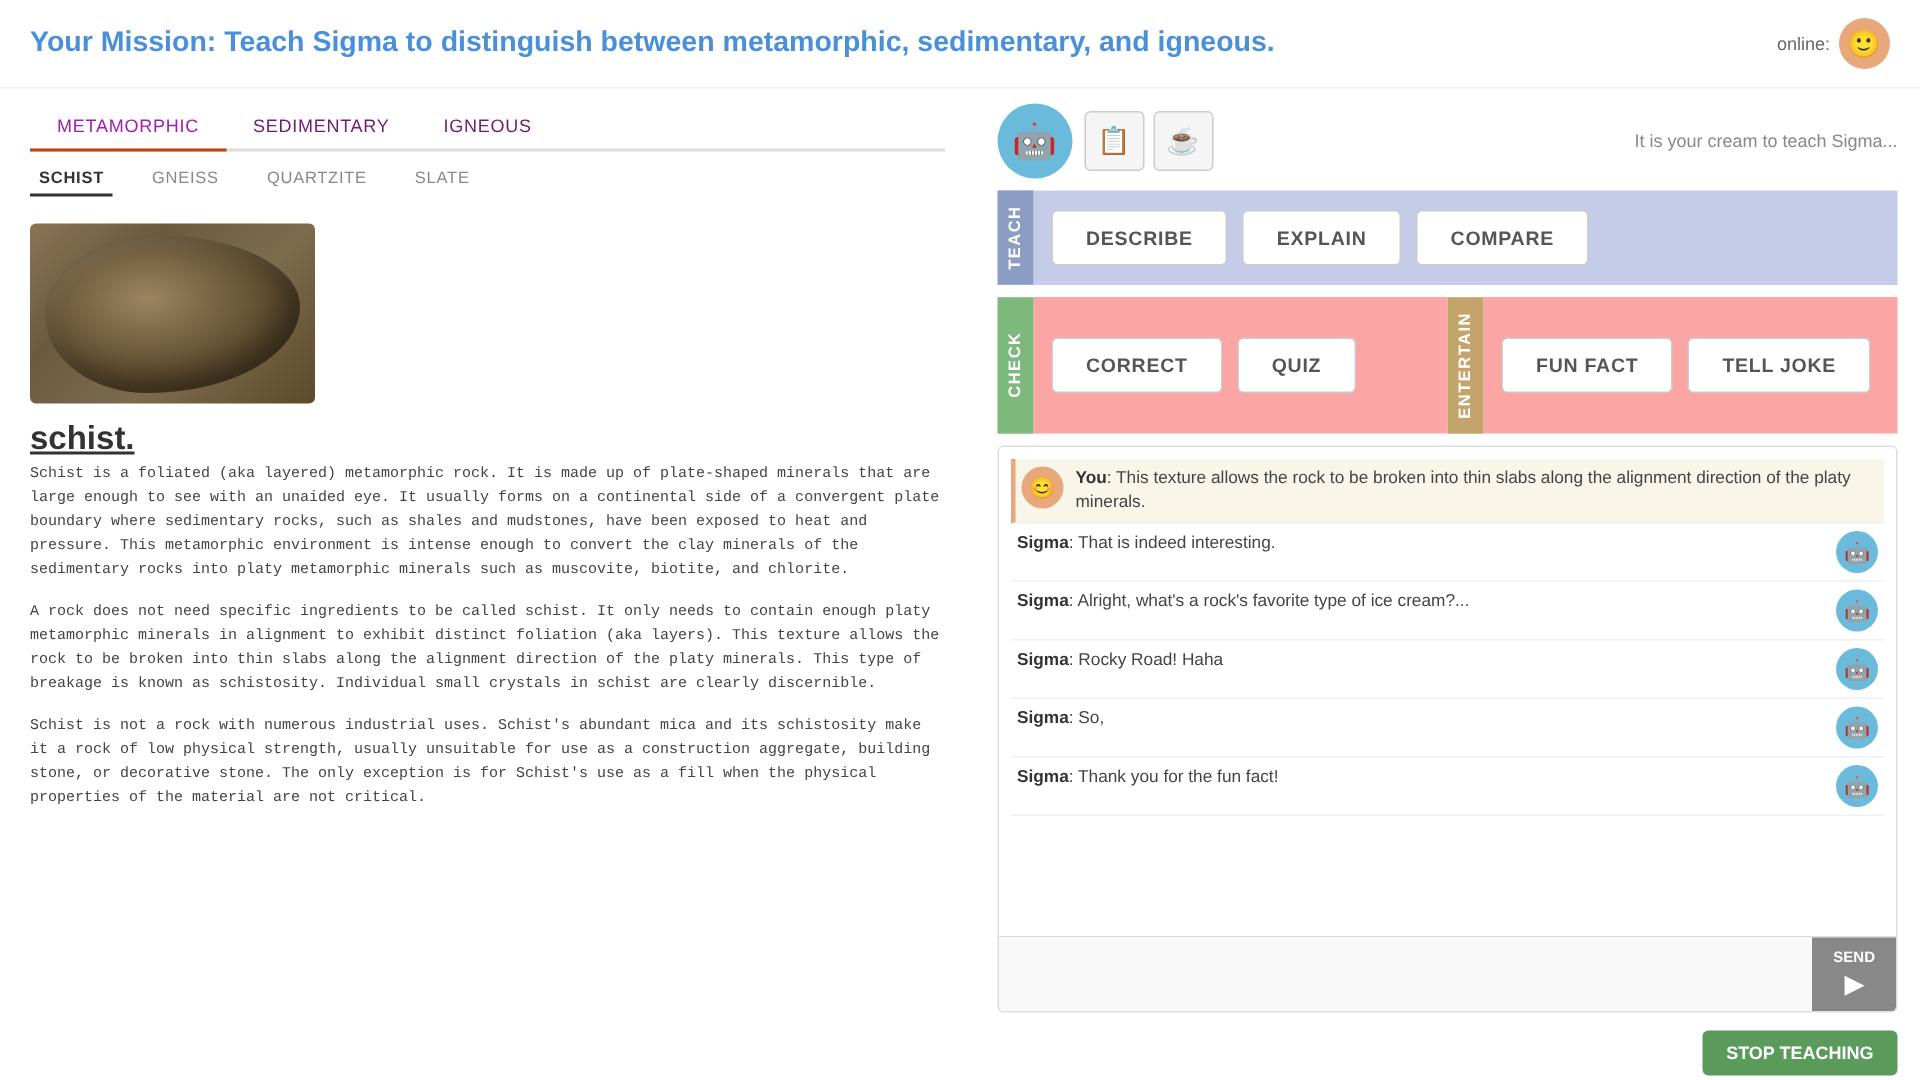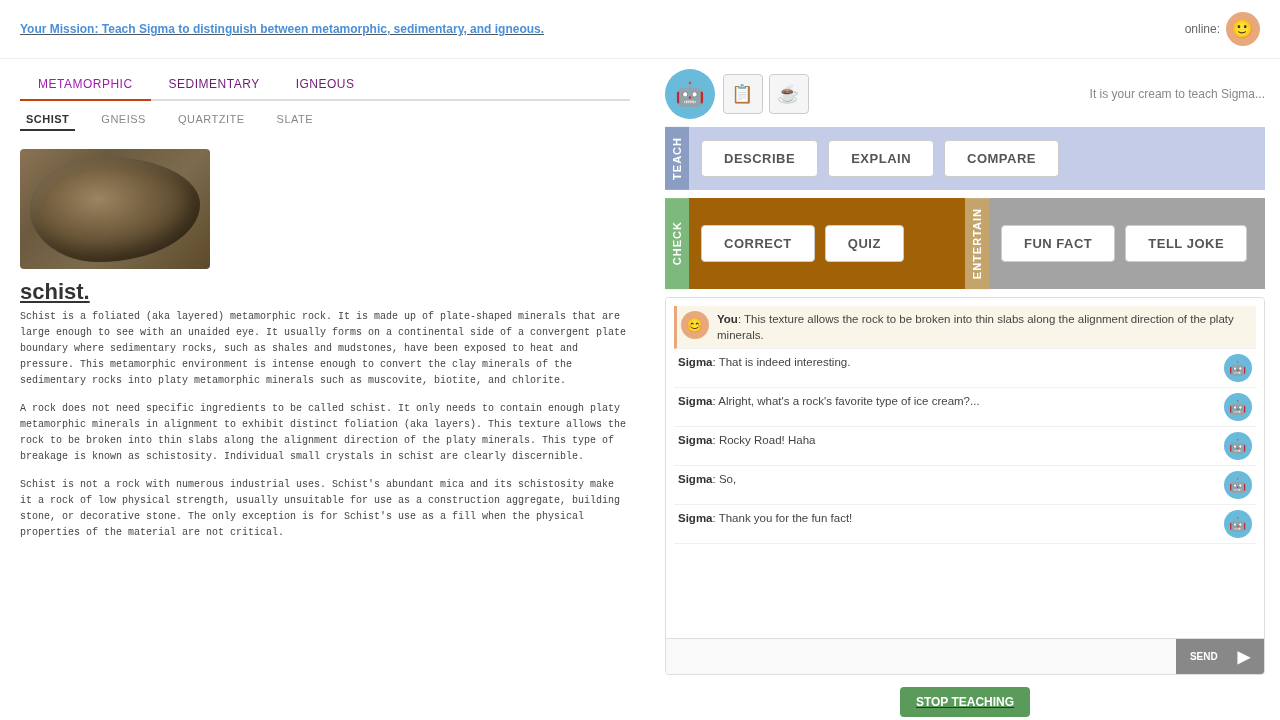--- a/index.html
+++ b/index.html
@@ -1,20 +1,20 @@
 <!DOCTYPE html>
 <html><head>
   <meta charset="utf-8">
   <style>
     * { margin: 0; padding: 0; box-sizing: border-box; }
     body { font-family: Arial, sans-serif; background: #fff; width: 1280px; height: 720px; overflow: hidden; font-size: 13px; color: #333; }
 
     
     .header { padding: 12px 20px; border-bottom: 1px solid #eee; display: flex; align-items: center; justify-content: space-between; }
-    .mission-text { font-size: 12px; color: #555; text-decoration: underline; }
+    .mission-text { font-size: 19px; color: #555; }
     .mission-text span { color: #4a90d9; font-weight: bold; }
     .online-area { display: flex; align-items: center; gap: 6px; font-size: 12px; color: #666; }
     .avatar-circle { width: 34px; height: 34px; border-radius: 50%; background: #e8a87c; display: flex; align-items: center; justify-content: center; font-size: 18px; }
 
     
     .main { display: flex; height: calc(720px - 48px); }
 
     
     .left-panel { width: 650px; padding: 0 20px 20px 20px; overflow-y: auto; }
 
@@ -47,42 +47,42 @@
     .action-icons { display: flex; gap: 6px; }
     .action-icon { width: 40px; height: 40px; border: 1px solid #ccc; border-radius: 4px; background: #f5f5f5; display: flex; align-items: center; justify-content: center; font-size: 18px; cursor: pointer; }
     .sigma-status { font-size: 12px; color: #888; margin-left: auto; }
 
     
     .teach-section { display: flex; align-items: stretch; gap: 0; }
     .section-label { writing-mode: vertical-rl; text-orientation: mixed; transform: rotate(180deg); background: #8B9DC3; color: white; font-size: 11px; font-weight: bold; letter-spacing: 1px; padding: 10px 6px; display: flex; align-items: center; justify-content: center; text-transform: uppercase; }
     .section-label.check { background: #7db87d; }
     .section-label.entertain { background: #c4a46b; }
     .section-buttons { flex: 1; background: #c5cce8; padding: 12px; display: flex; gap: 10px; align-items: center; }
-    .section-buttons.check-bg { background: #a16207; }
-    .section-buttons.entertain-bg { background: #a3a3a3; }
+    .section-buttons.check-bg { background: #fca5a5; }
+    .section-buttons.entertain-bg { background: #fca5a5; }
     .teach-btn { padding: 10px 22px; background: #fff; border: 1px solid #ccc; border-radius: 4px; font-size: 13px; font-weight: bold; color: #555; cursor: pointer; text-transform: uppercase; letter-spacing: 0.5px; }
 
     
     .chat-container { flex: 1; border: 1px solid #ddd; border-radius: 4px; overflow: hidden; display: flex; flex-direction: column; }
     .chat-messages { flex: 1; overflow-y: auto; padding: 8px; background: #fff; }
     .chat-message { display: flex; align-items: flex-start; gap: 8px; padding: 5px 4px; border-bottom: 1px solid #f0f0f0; }
     .chat-message.you { background: #f9f5e8; border-left: 3px solid #e8a87c; }
     .msg-avatar { width: 28px; height: 28px; border-radius: 50%; background: #6abadc; display: flex; align-items: center; justify-content: center; font-size: 14px; flex-shrink: 0; }
     .msg-avatar.you { background: #e8a87c; }
     .msg-text { font-size: 11.5px; color: #444; line-height: 1.4; flex: 1; }
     .msg-sender { font-weight: bold; color: #333; }
 
     
     .chat-input-area { display: flex; border-top: 1px solid #ddd; }
     .chat-input { flex: 1; padding: 8px 10px; border: none; outline: none; font-size: 12px; background: #f9f9f9; }
-    .send-btn { background: #888; color: white; border: none; padding: 8px 14px; cursor: pointer; display: flex; flex-direction: row; align-items: center; justify-content: center; gap: 20px; font-size: 10px; font-weight: bold; }
+    .send-btn { background: #888; color: white; border: none; padding: 8px 14px; cursor: pointer; display: flex; flex-direction: column; align-items: center; justify-content: center; gap: 2px; font-size: 10px; font-weight: bold; }
     .send-arrow { font-size: 16px; }
 
     
-    .stop-btn-container { display: flex; justify-content: center; padding: 4px 0; text-decoration: underline; }
+    .stop-btn-container { display: flex; justify-content: flex-end; padding: 4px 0; }
     .stop-btn { background: #5a9a5a; color: white; border: none; padding: 8px 16px; border-radius: 4px; font-size: 12px; cursor: pointer; text-transform: uppercase; font-weight: bold; }
 
     
     ::-webkit-scrollbar { width: 6px; }
     ::-webkit-scrollbar-thumb { background: #ccc; border-radius: 3px; }
   </style>
 </head>
 <body>
 
 <div class="header">

